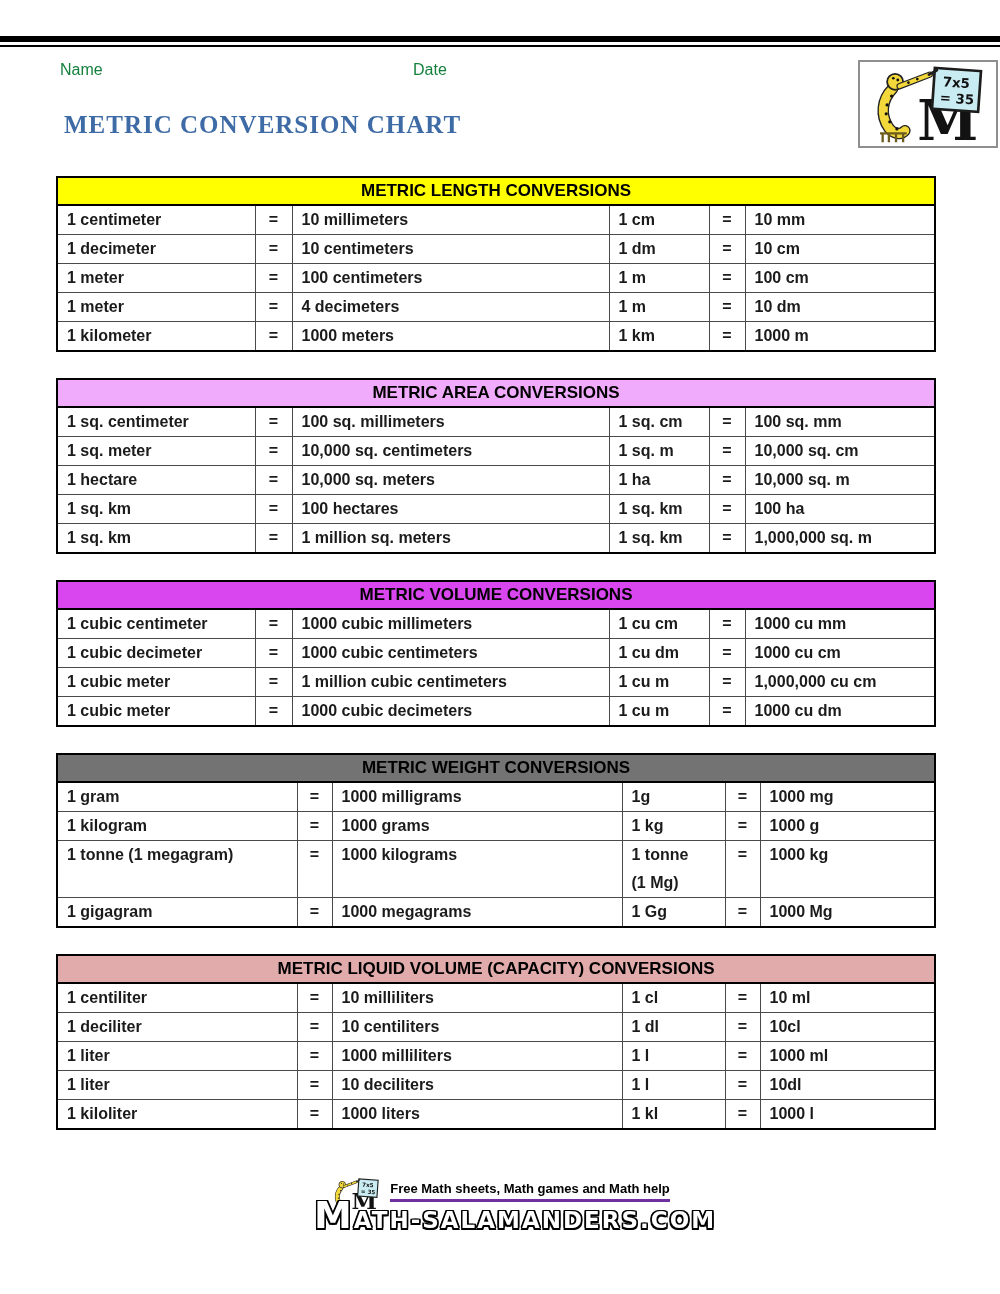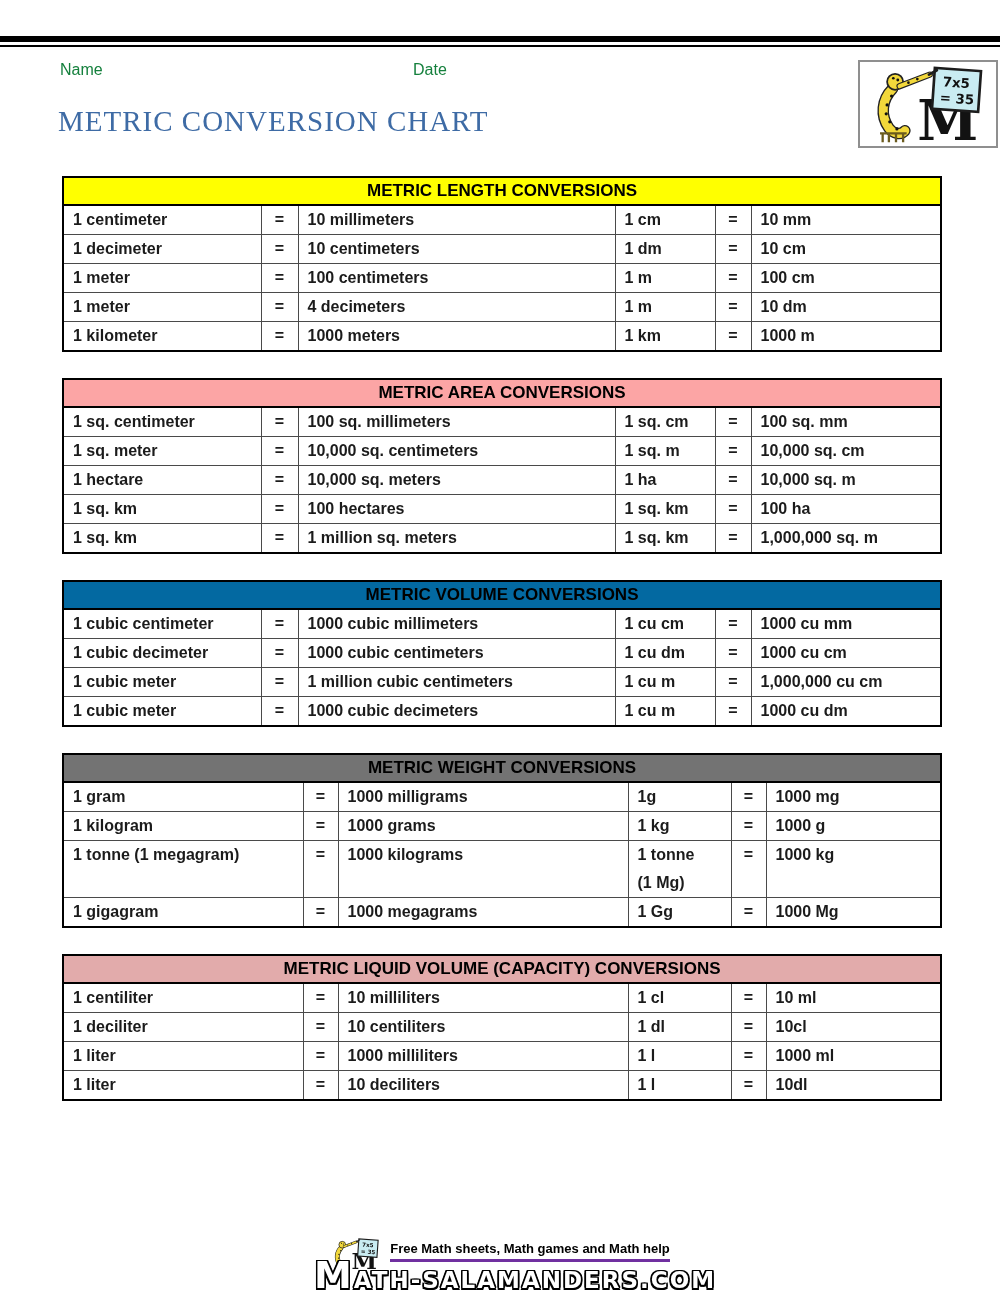--- a/index.html
+++ b/index.html
@@ -13,25 +13,25 @@
     background:linear-gradient(#000 0 58%,#fff 58% 80%,#000 80% 100%);
   }
   .meta-label{position:absolute;top:61px;font-size:16px;color:#15803d;}
   .meta-label.name{left:60px;}
   .meta-label.date{left:413px;}
   .logo-box{
     position:absolute;top:60px;left:858px;width:136px;height:84px;
     border:2px solid #8f8f8f;background:#fff;display:flex;align-items:center;justify-content:center;
   }
   .page-title{
-    position:absolute;top:104px;left:57px;margin:1px;
-    font-family:"Liberation Serif",serif;font-weight:400;
-    font-size:29px;letter-spacing:1px;color:#3e6ba5;
-  }
-  .tables{position:absolute;top:176px;left:62px;width:878px;}
+    position:absolute;top:104px;left:57px;margin:7px;
+    font-family:"Liberation Serif",serif;font-weight:700;
+    font-size:25px;letter-spacing:1px;color:#3e6ba5;
+  }
+  .tables{position:absolute;top:176px;left:56px;width:878px;}
   table.conv{
     border-collapse:collapse;table-layout:fixed;width:878px;
     margin:0 0 26px 0;border:2px solid #000;
   }
   table.conv th{
     height:24px;font-size:17px;font-weight:700;color:#000;
     border:2px solid #000;text-align:center;padding:1px 0;
   }
   table.conv td{
     height:28px;line-height:28px;font-size:16px;font-weight:600;color:#1b1b1b;
@@ -42,21 +42,21 @@
   
   .layout-a col.col0{width:198px}.layout-a col.col1{width:37px}
   .layout-a col.col2{width:317px}.layout-a col.col3{width:100px}
   .layout-a col.col4{width:36px}.layout-a col.col5{width:190px}
   
   .layout-b col.col0{width:240px}.layout-b col.col1{width:35px}
   .layout-b col.col2{width:290px}.layout-b col.col3{width:103px}
   .layout-b col.col4{width:35px}.layout-b col.col5{width:175px}
 
   
-  .footer{position:absolute;top:1236px;left:0;width:1000px;display:flex;flex-direction:column;align-items:center;}
+  .footer{position:absolute;top:1176px;left:0;width:1000px;display:flex;flex-direction:column;align-items:center;}
   .footer-top{display:flex;align-items:flex-start;gap:8px;}
   .tagline-col{display:flex;flex-direction:column;}
   .tagline{font-size:13px;font-weight:700;color:#000;padding-top:5px;}
   .purple-rule{height:3px;margin-top:3px;width:100%;}
   .wordmark{margin-top:-8px;margin-left:30px;line-height:22px;white-space:nowrap;}
   .outline-text{
     color:#fff;font-family:"DejaVu Sans",sans-serif;font-weight:800;letter-spacing:2px;
     text-shadow:-1.5px -1.5px 0 #000,1.5px -1.5px 0 #000,-1.5px 1.5px 0 #000,1.5px 1.5px 0 #000,
                 -1.5px 0 0 #000,1.5px 0 0 #000,0 -1.5px 0 #000,0 1.5px 0 #000;
   }
@@ -180,21 +180,21 @@
       <colgroup>
           <col class="col0">
           <col class="col1">
           <col class="col2">
           <col class="col3">
           <col class="col4">
           <col class="col5">
         </colgroup>
       <thead>
           <tr>
-            <th colspan="6" style="background: #fca5a5;">METRIC AREA CONVERSIONS</th>
+            <th colspan="6" style="background: #f0abfc;">METRIC AREA CONVERSIONS</th>
           </tr>
         </thead>
       <tbody>
           <tr>
             <td class="c0">1 sq. centimeter</td>
             <td class="c1 eq">=</td>
             <td class="c2">100 sq. millimeters</td>
             <td class="c3">1 sq. cm</td>
             <td class="c4 eq">=</td>
             <td class="c5">100 sq. mm</td>
@@ -238,21 +238,21 @@
       <colgroup>
           <col class="col0">
           <col class="col1">
           <col class="col2">
           <col class="col3">
           <col class="col4">
           <col class="col5">
         </colgroup>
       <thead>
           <tr>
-            <th colspan="6" style="background: #0369a1;">METRIC VOLUME CONVERSIONS</th>
+            <th colspan="6" style="background: #d946ef;">METRIC VOLUME CONVERSIONS</th>
           </tr>
         </thead>
       <tbody>
           <tr>
             <td class="c0">1 cubic centimeter</td>
             <td class="c1 eq">=</td>
             <td class="c2">1000 cubic millimeters</td>
             <td class="c3">1 cu cm</td>
             <td class="c4 eq">=</td>
             <td class="c5">1000 cu mm</td>
@@ -374,20 +374,28 @@
             <td class="c4 eq">=</td>
             <td class="c5">1000 ml</td>
           </tr>
           <tr>
             <td class="c0">1 liter</td>
             <td class="c1 eq">=</td>
             <td class="c2">10 deciliters</td>
             <td class="c3">1 l</td>
             <td class="c4 eq">=</td>
             <td class="c5">10dl</td>
+          </tr>
+          <tr>
+            <td class="c0">1 kiloliter</td>
+            <td class="c1 eq">=</td>
+            <td class="c2">1000 liters</td>
+            <td class="c3">1 kl</td>
+            <td class="c4 eq">=</td>
+            <td class="c5">1000 l</td>
           </tr>
         </tbody>
     </table>
   </div>
 
   <div class="footer">
     <div class="footer-top">
       <svg viewBox="0 0 140 90" width="52" height="36">
         <use href="#logo-art"></use>
       </svg>

